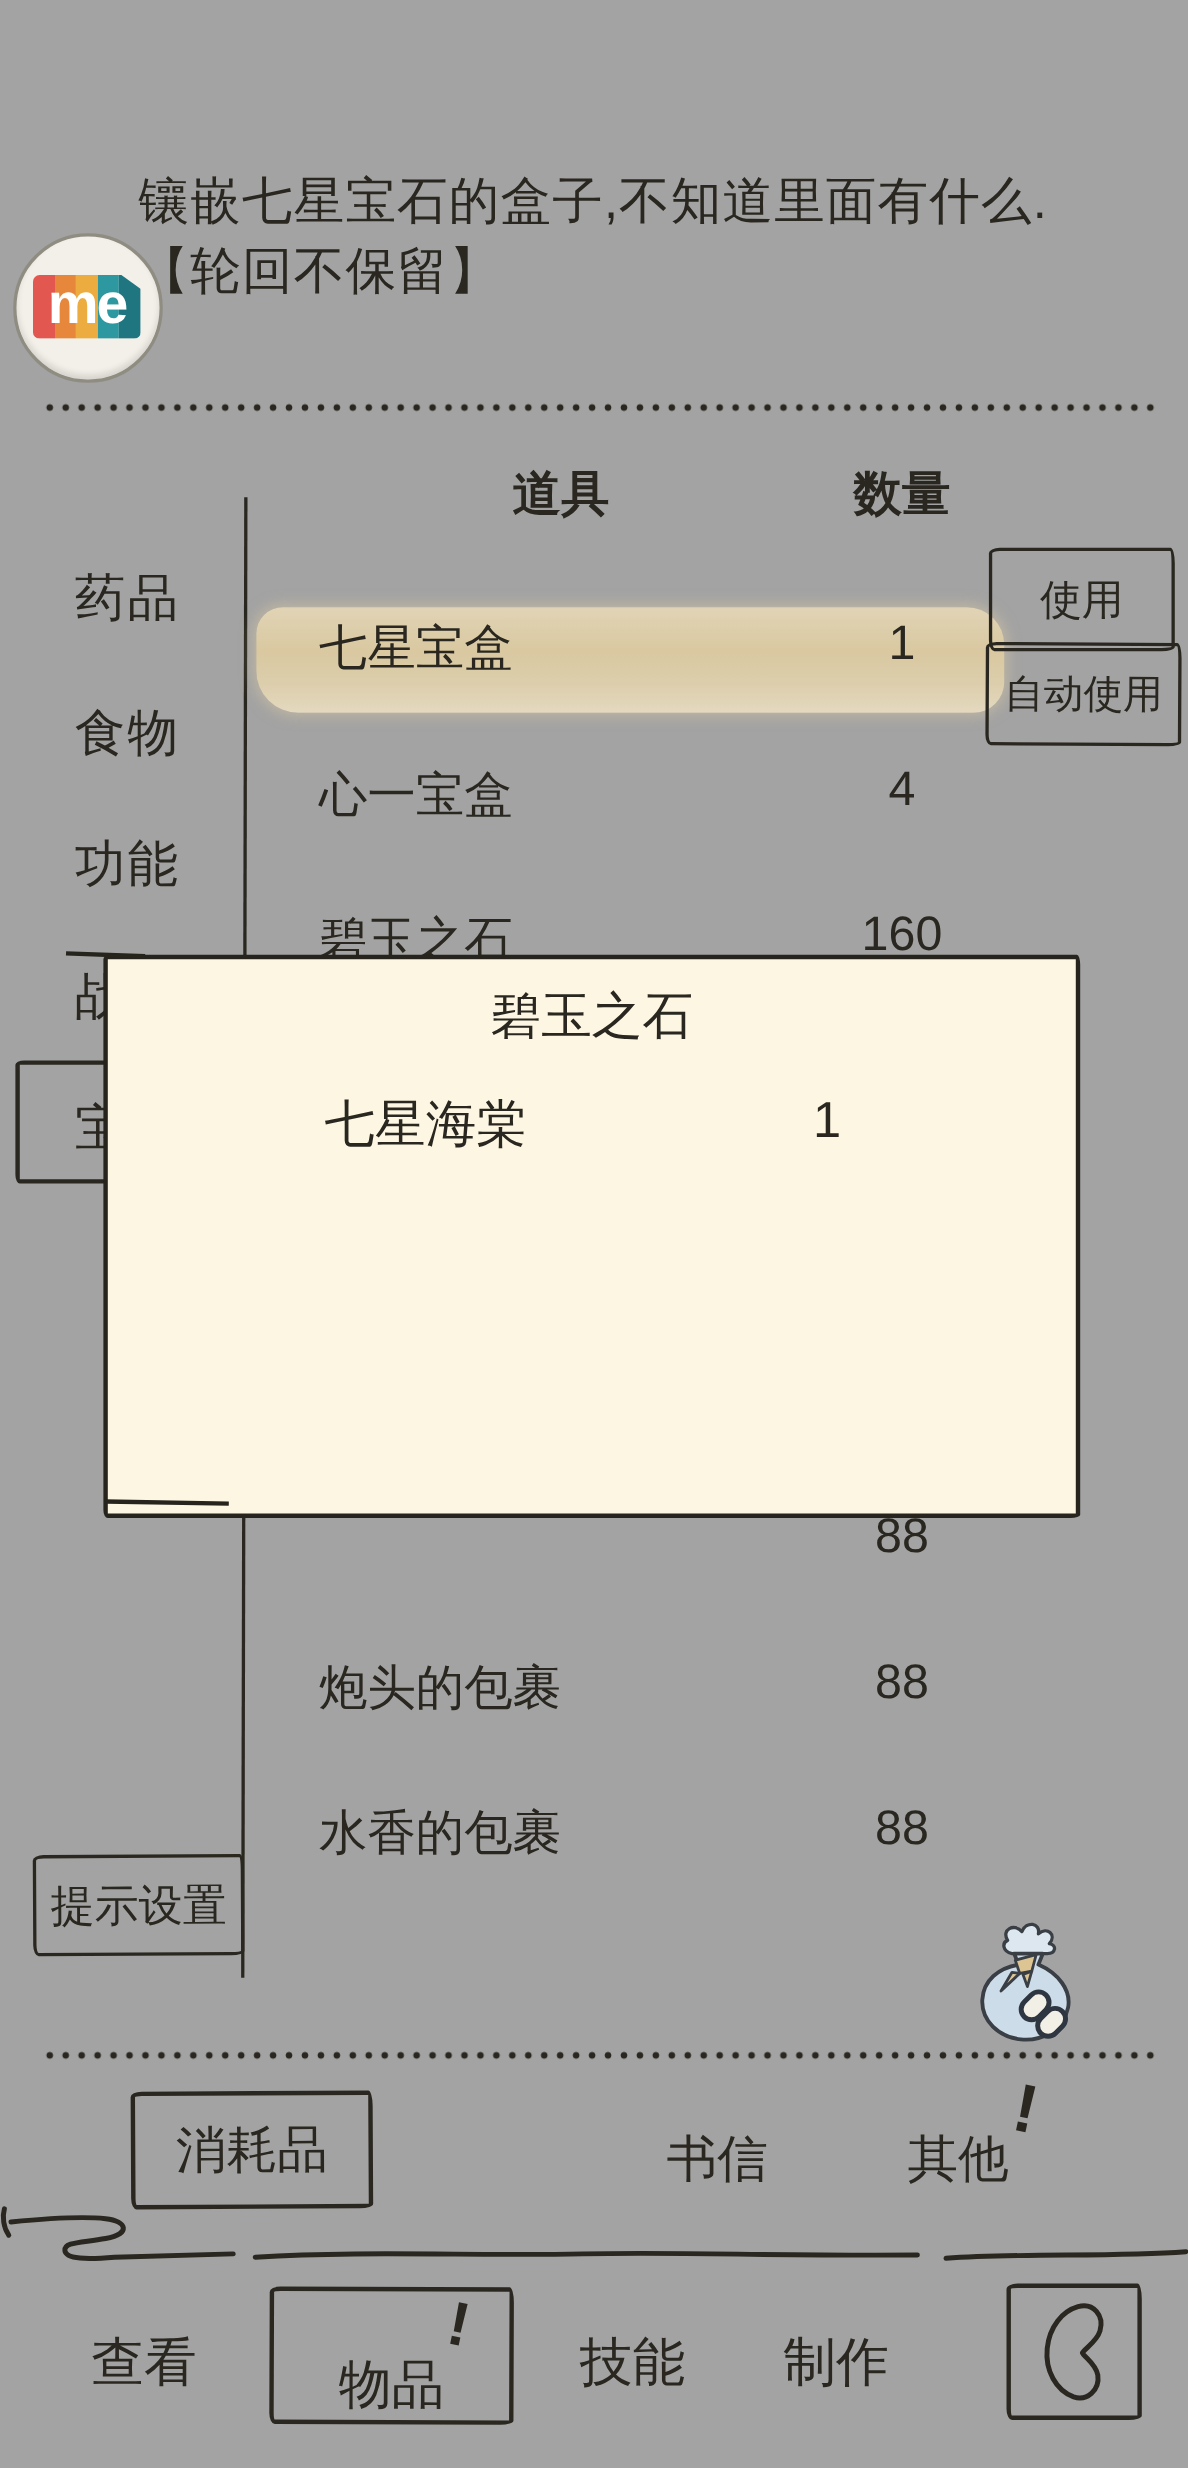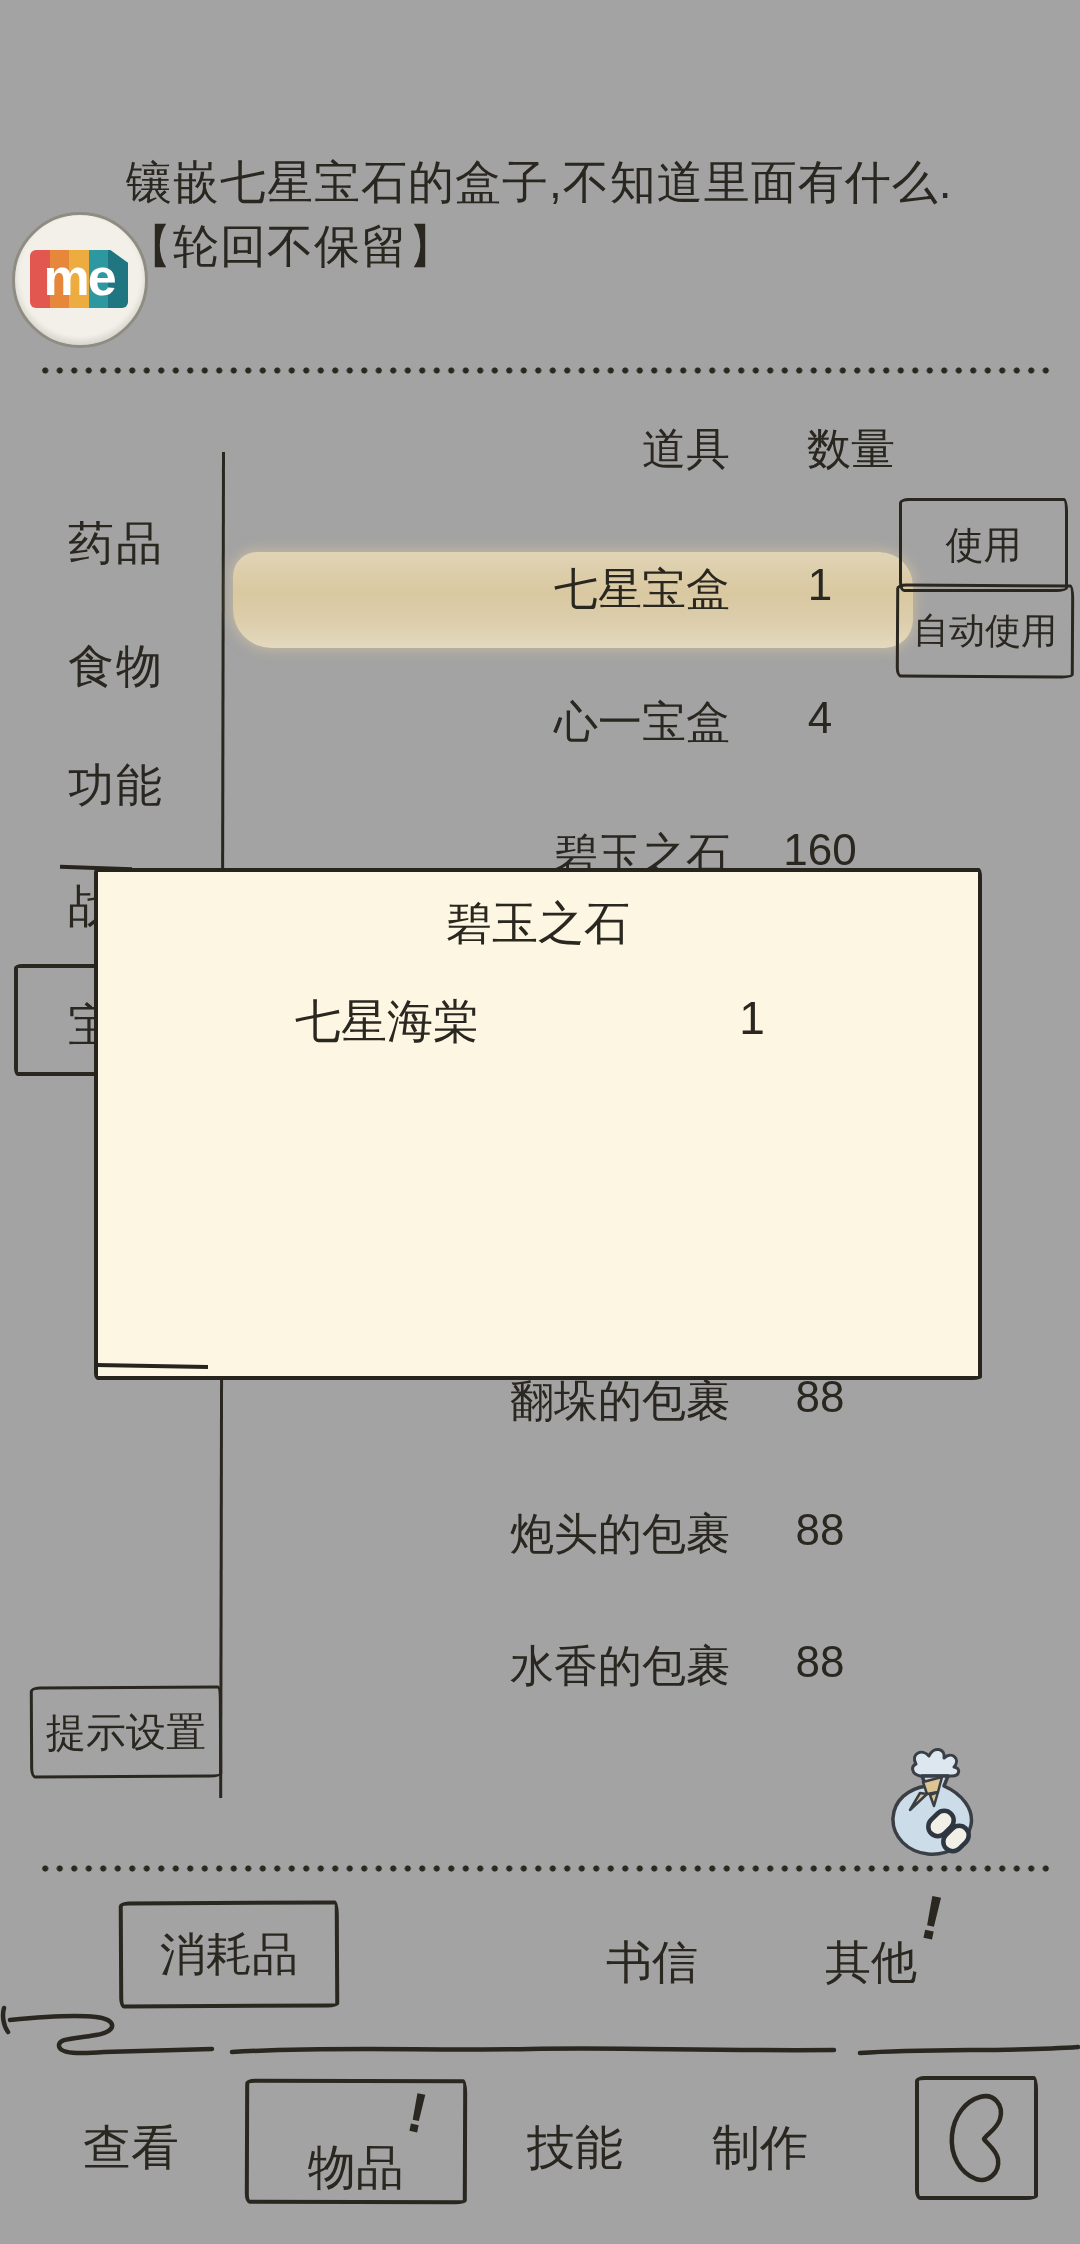--- a/index.html
+++ b/index.html
@@ -24,31 +24,31 @@
   .logo-stripes i{flex:1;}
   .logo-text{position:absolute;left:15px;top:33px;width:98px;height:58px;line-height:58px;
         text-align:center;font-size:52px;font-weight:800;color:#ffffff;letter-spacing:-2px;}
 
   
   .dots{position:absolute;left:38px;width:1012px;height:9px;
         background-image:radial-gradient(circle,#29271f 2.7px,rgba(0,0,0,0) 3.4px);
         background-size:14.5px 9px;background-repeat:repeat-x;background-position:0 50%;}
 
   
-  .col-head{position:absolute;top:420px;font-size:44px;font-weight:400;text-align:right;}
+  .col-head{position:absolute;top:420px;font-size:44px;font-weight:700;text-align:center;}
   .vline{position:absolute;left:222px;top:452px;width:3px;height:1346px;background:#29271f;
          transform:rotate(.12deg);transform-origin:top;}
   .cat{position:absolute;left:68px;font-size:46px;letter-spacing:2px;white-space:nowrap;}
   .cat-box{position:absolute;left:14px;top:964px;width:172px;height:104px;
            border:4px solid #29271f;border-radius:8px 3px 10px 4px/4px 10px 3px 8px;}
   .hl{position:absolute;left:233px;top:552px;width:680px;height:96px;
       background:linear-gradient(180deg,#e1d4b6 0%,#d9c8a0 42%,#dcceac 72%,#e4d9bf 100%);
       border-radius:24px 34px 28px 38px;box-shadow:0 0 12px 3px rgba(215,199,162,.55);}
   .row{position:absolute;left:0;width:1080px;height:56px;font-size:44px;}
-  .row .name{position:absolute;left:290px;width:440px;text-align:right;}
+  .row .name{position:absolute;left:290px;width:440px;text-align:left;}
   .row .qty{position:absolute;left:745px;width:150px;text-align:center;}
 
   .sketch{border:4px solid #29271f;border-radius:10px 4px 12px 5px/5px 14px 4px 10px;background:transparent;}
   .btn{position:absolute;display:flex;align-items:center;justify-content:center;white-space:nowrap;}
   .btn-use{left:899px;top:498px;width:163px;height:88px;font-size:38px;border-width:3px;}
   .btn-auto{left:896px;top:584px;width:172px;height:88px;font-size:36px;border-width:3px;transform:rotate(.3deg);}
   .btn-hint{left:30px;top:1686px;width:186px;height:86px;font-size:40px;border-width:3px;transform:rotate(-.3deg);}
 
   
   .dialog{position:absolute;left:94px;top:868px;width:880px;height:504px;background:#fcf6e2;
@@ -116,21 +116,20 @@
   </div>
   <div class="row" style="top:693px">
     <span class="name">心一宝盒</span>
     <span class="qty">4</span>
   </div>
   <div class="row" style="top:825px">
     <span class="name">碧玉之石</span>
     <span class="qty">160</span>
   </div>
   <div class="row" style="top:1372px">
-    <span class="name">翻垛的包裹</span>
     <span class="qty">88</span>
   </div>
   <div class="row" style="top:1505px">
     <span class="name">炮头的包裹</span>
     <span class="qty">88</span>
   </div>
   <div class="row" style="top:1637px">
     <span class="name">水香的包裹</span>
     <span class="qty">88</span>
   </div>

